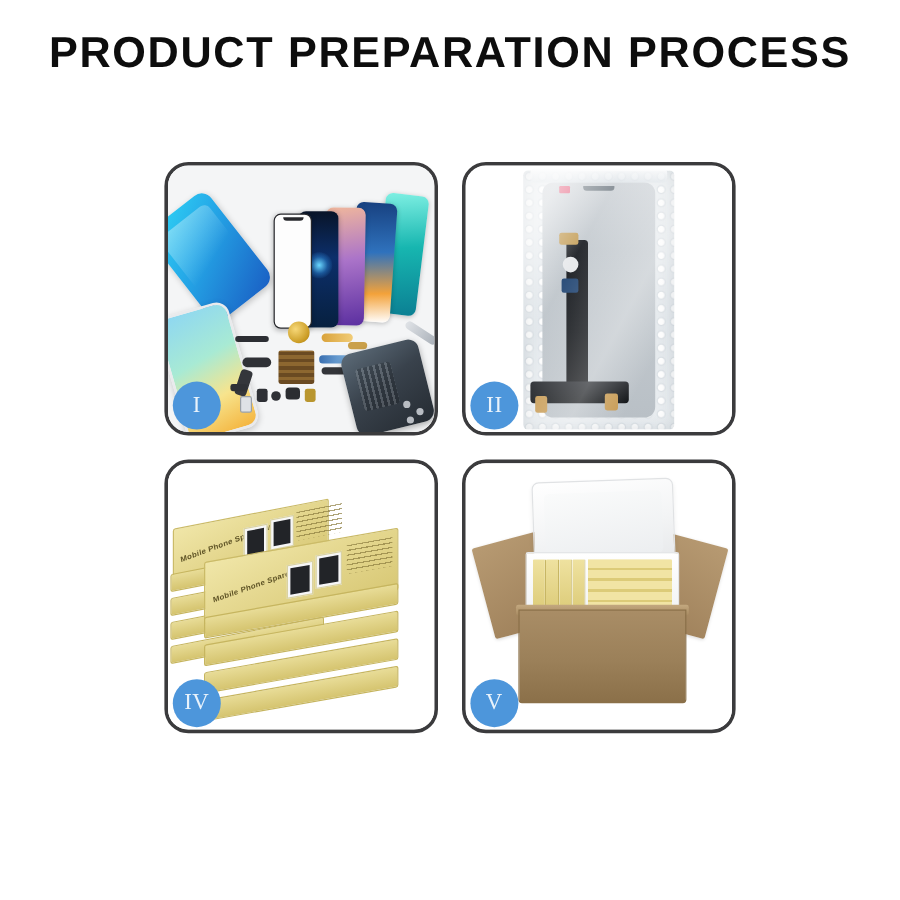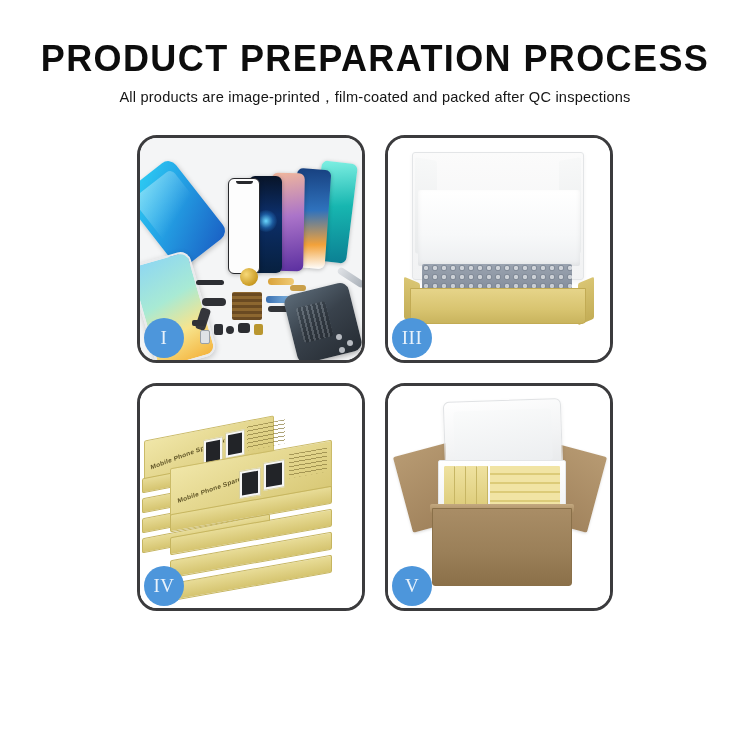--- a/index.html
+++ b/index.html
@@ -4,21 +4,21 @@
 <style>
   html,body{margin:0;padding:0;}
   body{
     width:750px;height:750px;background:#ffffff;
     font-family:"Liberation Sans","DejaVu Sans",sans-serif;
     overflow:hidden;position:relative;
   }
   .header{position:absolute;left:0;top:0;width:750px;text-align:center;}
   .title{
     font-size:36px;font-weight:700;color:#0d0d0d;letter-spacing:1.4px;
-    margin-top:39px;line-height:40px;white-space:nowrap;
+    margin-top:24px;line-height:40px;white-space:nowrap;
   }
   .subtitle{
     font-size:14.6px;font-weight:400;color:#151515;letter-spacing:.2px;
     margin-top:8px;line-height:20px;white-space:nowrap;
   }
 
   .grid{position:absolute;left:0;top:135px;width:750px;}
   .row{display:flex;justify-content:center;gap:20px;margin-bottom:20px;}
   .panel{
     position:relative;width:228px;height:228px;
@@ -270,21 +270,20 @@
   .tab2{position:absolute;left:34px;top:130px;width:13px;height:17px;background:#a0815a;border-radius:1px;
     transform:skewY(16deg);}
   .sh-edge{position:absolute;left:86px;top:34px;width:2px;height:118px;background:rgba(110,88,58,.45);
     transform:skewX(-1deg);}
 </style>
 </head>
 <body>
 
 <div class="header">
   <div class="title">PRODUCT PREPARATION PROCESS</div>
-  <div class="subtitle">All products are image-printed，film-coated and packed after QC inspections</div>
 </div>
 
 <div class="grid">
 
   <div class="row">
 
     <div class="panel">
       <div class="stage p1">
         <div class="ph ph-blue"></div>
         <div class="fan">
@@ -316,37 +315,42 @@
         <div class="tool"></div>
         <div class="screws">
             <i></i>
             <i></i>
             <i></i>
           </div>
       </div>
       <div class="badge">I</div>
     </div>
 
-
     <div class="panel">
-      <div class="stage p3">
-        <div class="tray">
-          <div class="lid-back">
-            <span class="lid-flapL"></span>
-            <span class="lid-flapR"></span>
+      <div class="stage p2">
+        <div class="bagwrap">
+          <div class="bag"></div>
+          <div class="screen2">
+            <span class="notch"></span>
+            <span class="tag"></span>
           </div>
-          <div class="foam"></div>
-          <div class="bubblestrip"></div>
-          <div class="boxsideL"></div>
-          <div class="boxsideR"></div>
-          <div class="boxfront"></div>
+          <div class="flexcab"></div>
+          <div class="conn1"></div>
+          <div class="conn2"></div>
+          <div class="conn3"></div>
+          <div class="botbar"></div>
+          <div class="gold1"></div>
+          <div class="gold2"></div>
+          <div class="bagtop"></div>
+          <div class="bagsheen"></div>
         </div>
       </div>
-      <div class="badge">III</div>
+      <div class="badge">II</div>
     </div>
+
 
   </div>
 
   <div class="row">
 
     <div class="panel">
       <div class="stage p4">
         <div class="stackwrap">
 
           <div class="sbox sb-top" style="left:2px;top:18px;width:130px;height:46px;transform:skewY(-11deg);">

